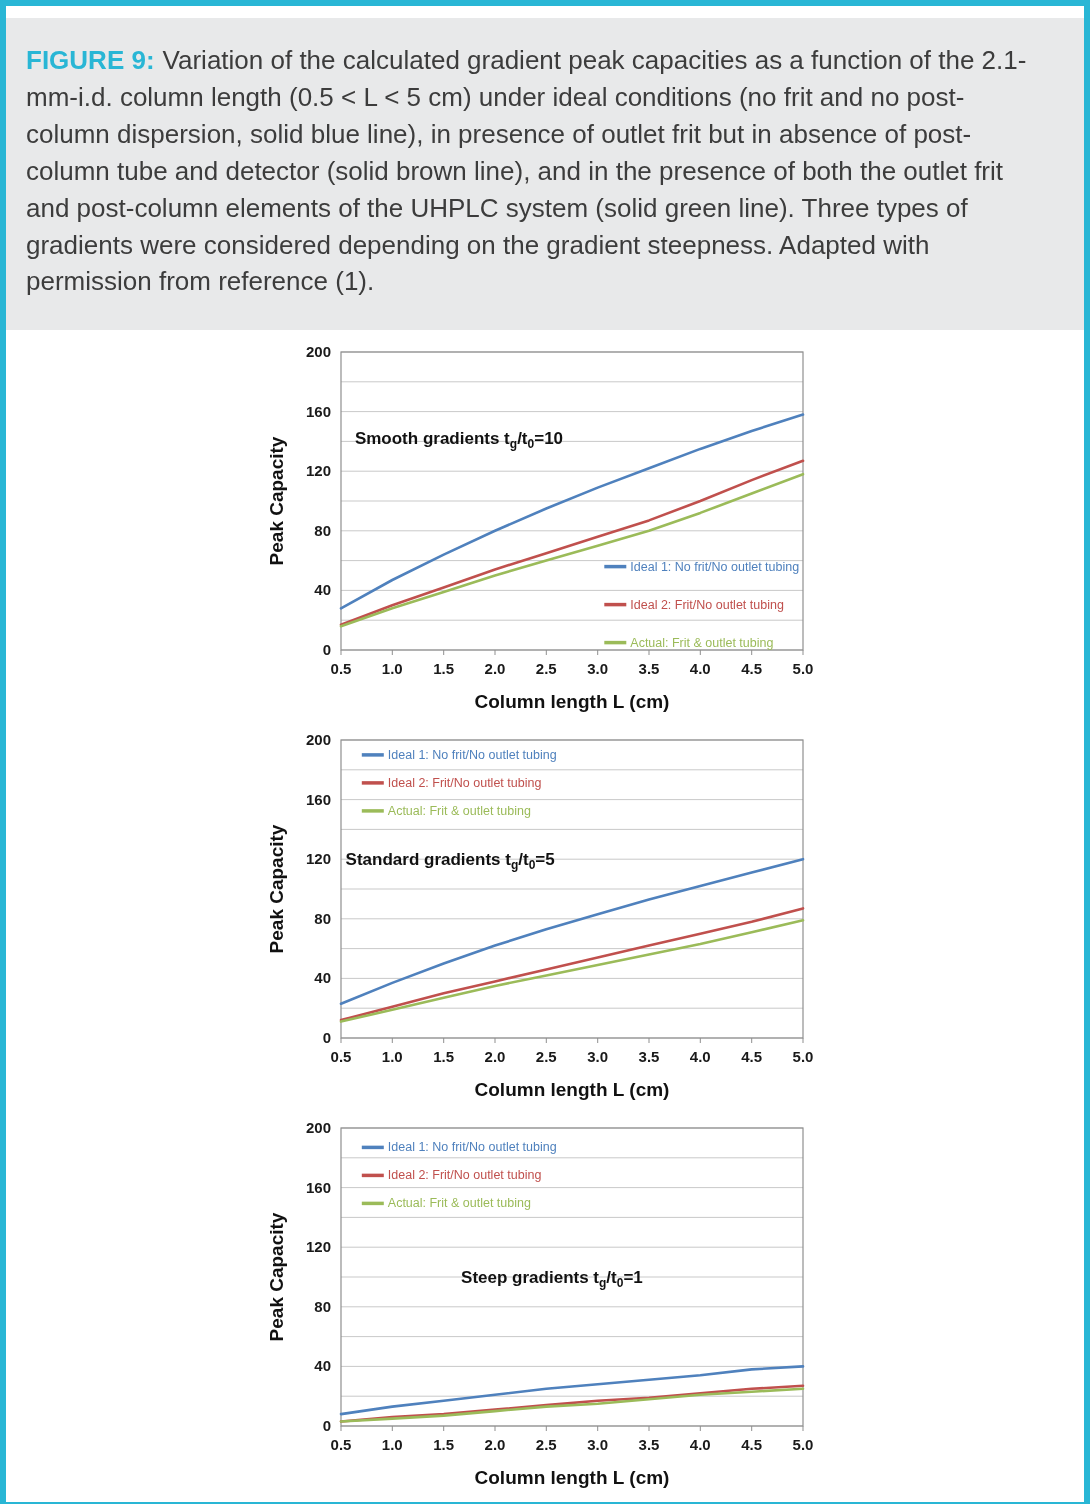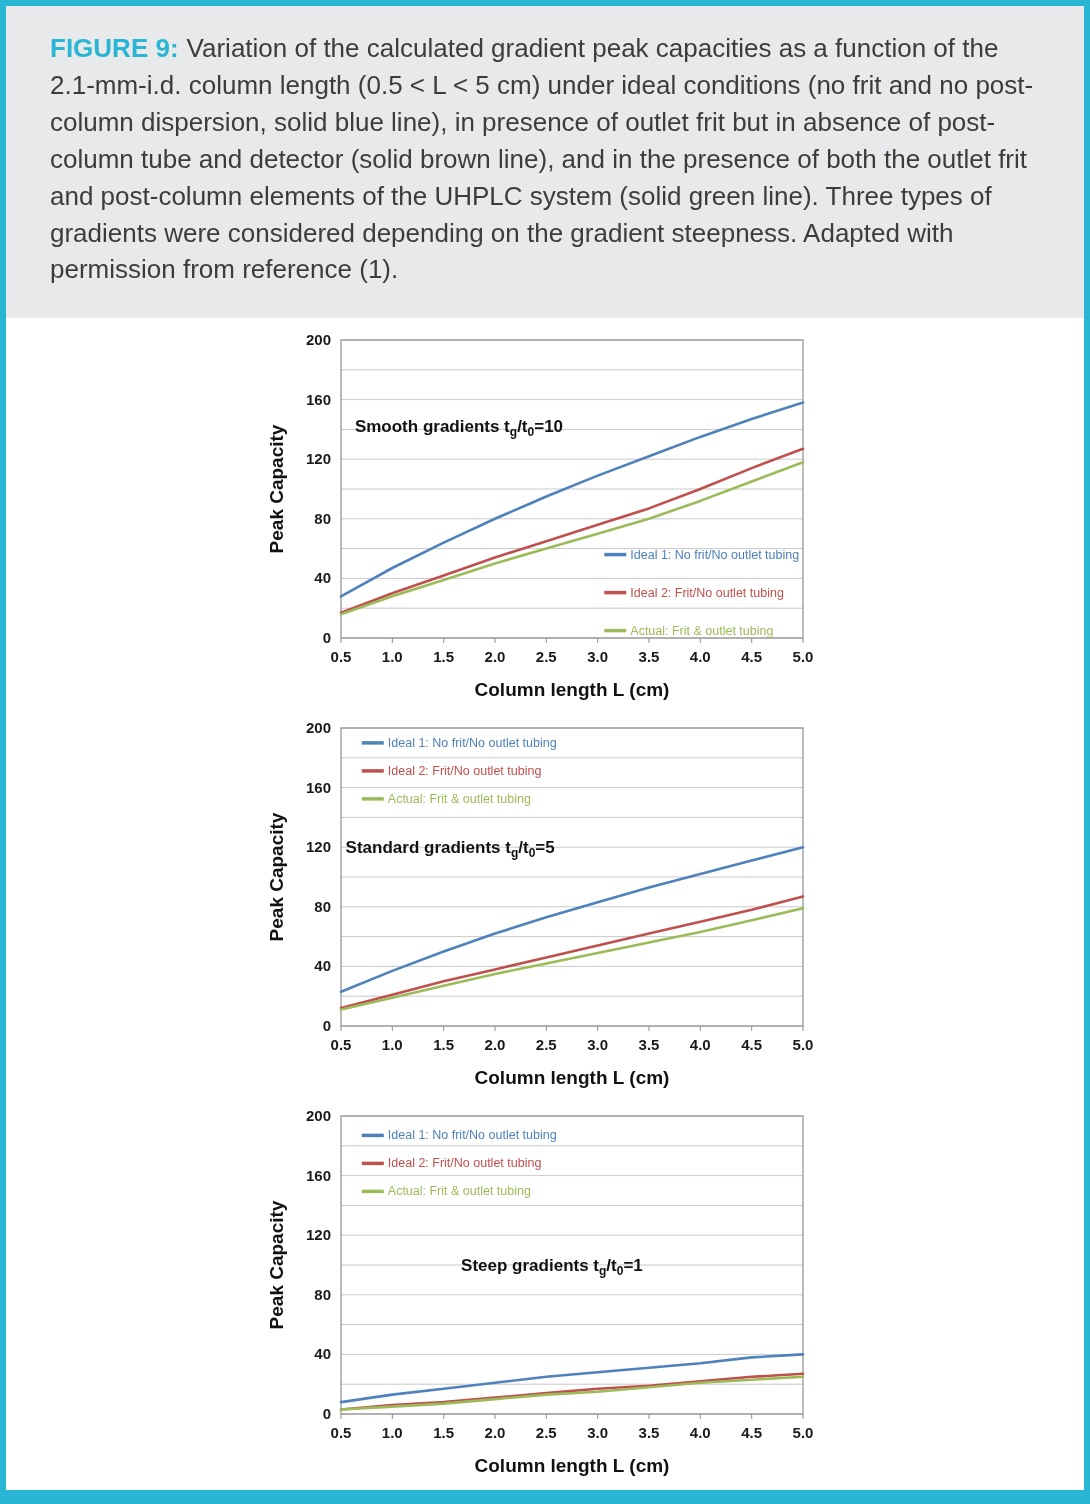--- a/index.html
+++ b/index.html
@@ -5,22 +5,22 @@
   :root{ --accent:#29b6d5; }
   html,body{margin:0;padding:0;background:#ffffff;}
   body{font-family:"Liberation Sans",sans-serif;}
   .page{
     width:1090px;height:1504px;box-sizing:border-box;
     border:6px solid var(--accent);
     display:flex;flex-direction:column;background:#ffffff;
   }
   .caption{
     background:#e8e9ea;
-    padding:24px 42px 30px 44px;
-    font-size:26px;line-height:1.42;color:#3c3c3c;
+    padding:24px 42px 30px 20px;
+    font-size:26px;line-height:1.42;color:#3c3c3c;margin-top:12px;
   }
   .caption .flabel{color:var(--accent);font-weight:bold;margin-right:8px;}
   .charts{
     flex:1;background:#ffffff;
     display:flex;flex-direction:column;align-items:center;
     padding-top:8px;
   }
   figure.chart{margin:0 0 2px 0;padding:0;}
   svg text{font-family:"Liberation Sans",sans-serif;}
   .tick{font-size:15px;font-weight:bold;fill:#1a1a1a;}

